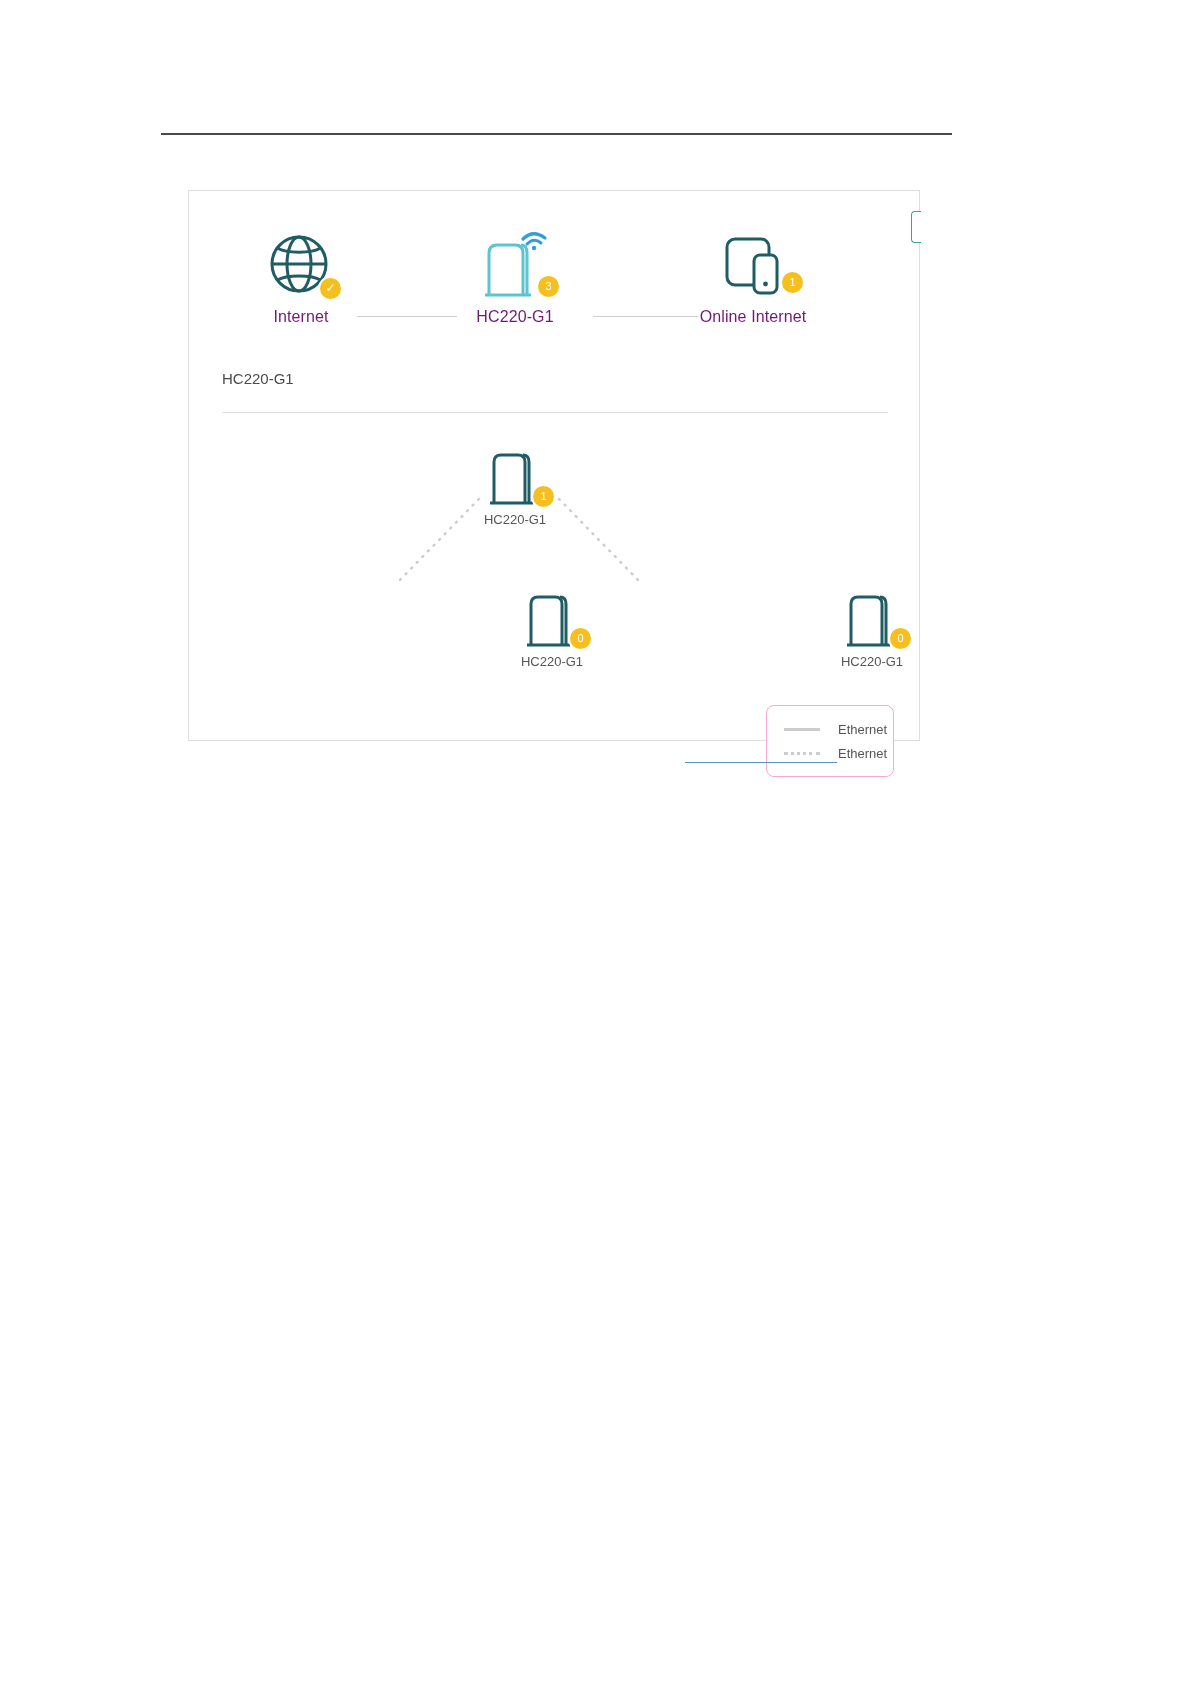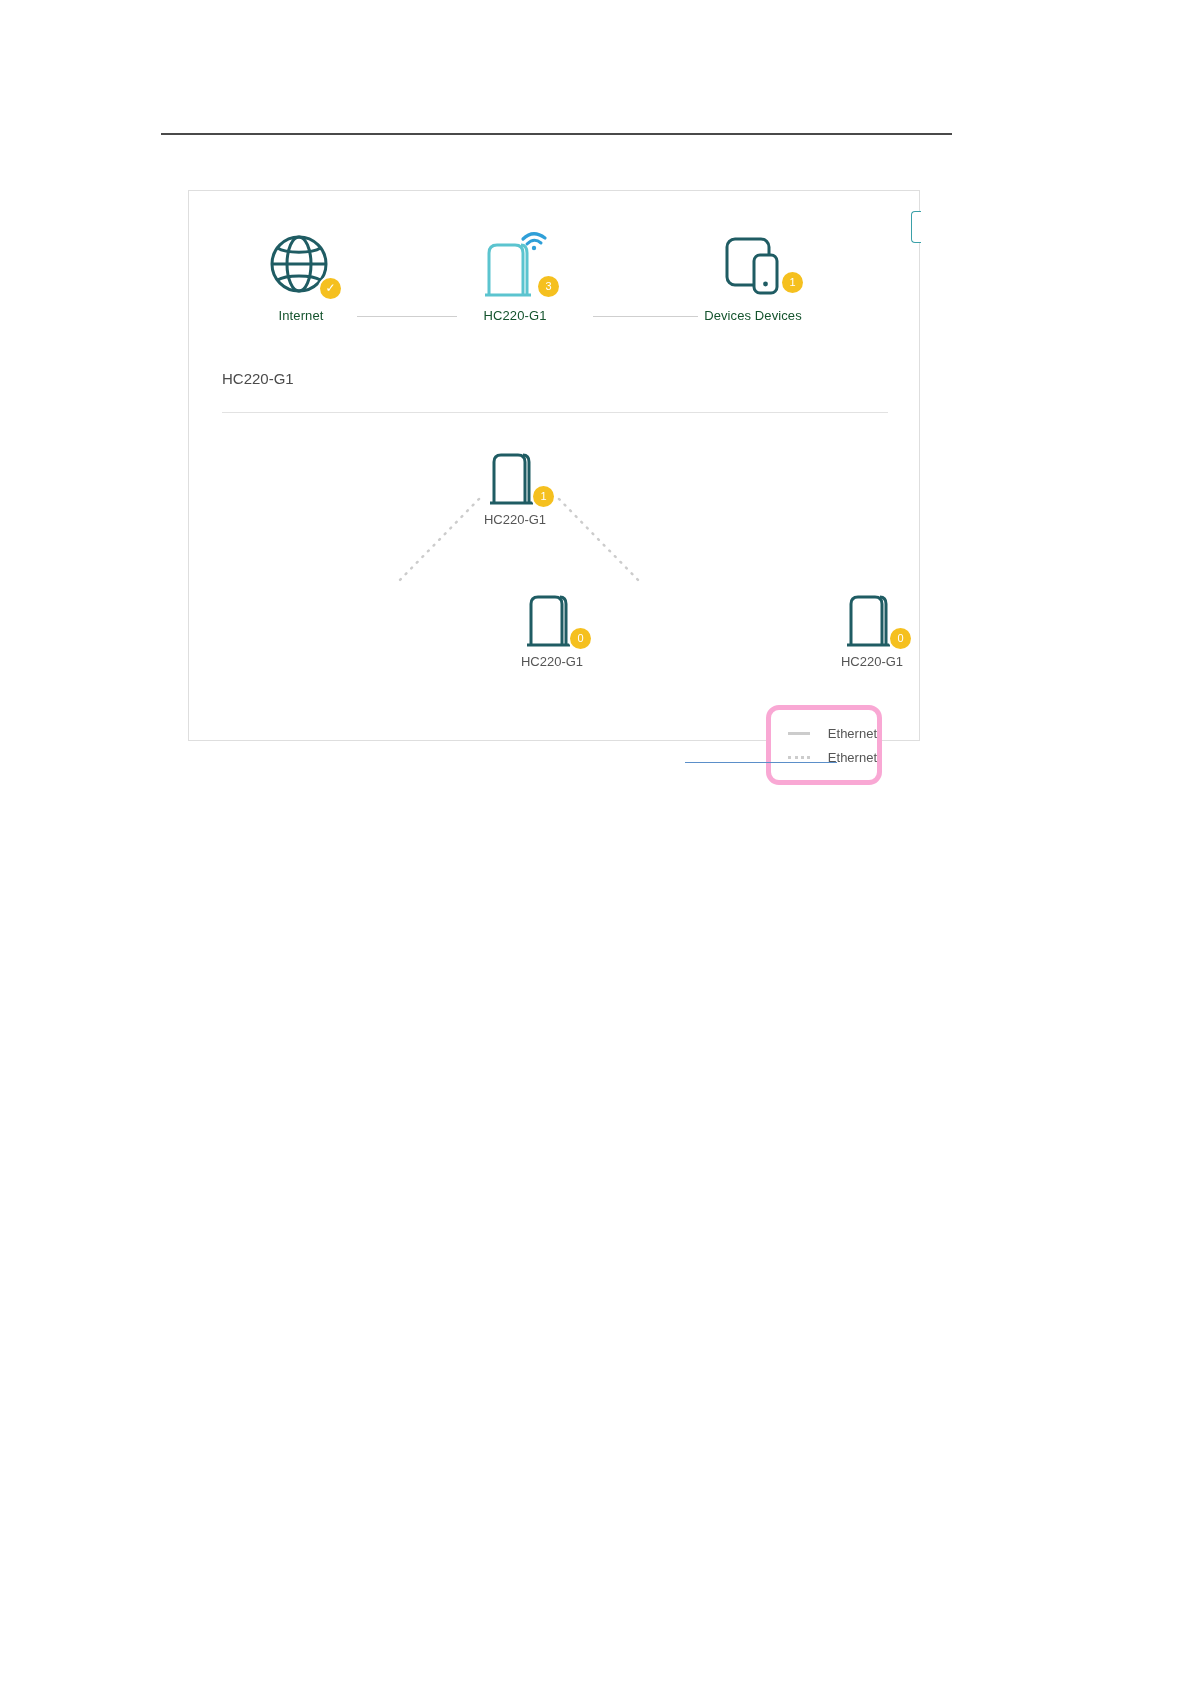--- a/index.html
+++ b/index.html
@@ -67,22 +67,22 @@
   }
   .status-node .icon-wrap {
     position: relative;
     height: 78px;
     display: flex;
     align-items: flex-end;
     justify-content: center;
   }
   .status-node .node-label {
     margin-top: 7px;
-    font-size: 13px;
-    color: #14532d;
+    font-size: 16px;
+    color: #701a75;
     letter-spacing: .1px;
   }
 
   .node-internet { left: 32px; top: 10px; }
   .node-router   { left: 246px; top: 10px; }
   .node-devices  { left: 484px; top: 10px; }
 
   
   .connector {
     position: absolute;
@@ -155,23 +155,23 @@
 
   .topo-root  { left: 251px; top: 18px; }
   .topo-childA{ left: 288px; top: 160px; }
   .topo-childB{ left: 608px; top: 160px; }
 
   
   .legend {
     position: absolute;
     left: 577px;
     top: 278px;
-    width: 116px;
-    border: 5px solid #f9a8d4;
-    border-radius: 13px;
+    width: 128px;
+    border: 1px solid #f9a8d4;
+    border-radius: 8px;
     background: #ffffff;
     padding: 11px 0 11px 0;
     box-sizing: border-box;
   }
   .legend-row {
     display: flex;
     align-items: center;
     height: 24px;
     padding-left: 17px;
   }
@@ -252,21 +252,21 @@
       <div class="icon-wrap">
         <svg width="78" height="72" viewBox="0 0 78 72">
 
           <rect x="13" y="10" width="42" height="46" rx="8" ry="8" fill="none" stroke="#1f5c63" stroke-width="3"></rect>
 
           <rect x="40" y="26" width="23" height="38" rx="6" ry="6" fill="#ffffff" stroke="#1f5c63" stroke-width="3"></rect>
           <circle cx="51.5" cy="55" r="2.4" fill="#1f5c63"></circle>
         </svg>
         <div class="badge" style="right:30px; bottom:8px;">1</div>
       </div>
-      <div class="node-label">Devices Devices</div>
+      <div class="node-label">Online Internet</div>
     </div>
 
   </div>
 
   <div class="section-title">HC220-G1</div>
   <div class="section-divider"></div>
 
   <div class="topology">
 
     <svg width="732" height="230" style="position:absolute; left:0; top:0;">

